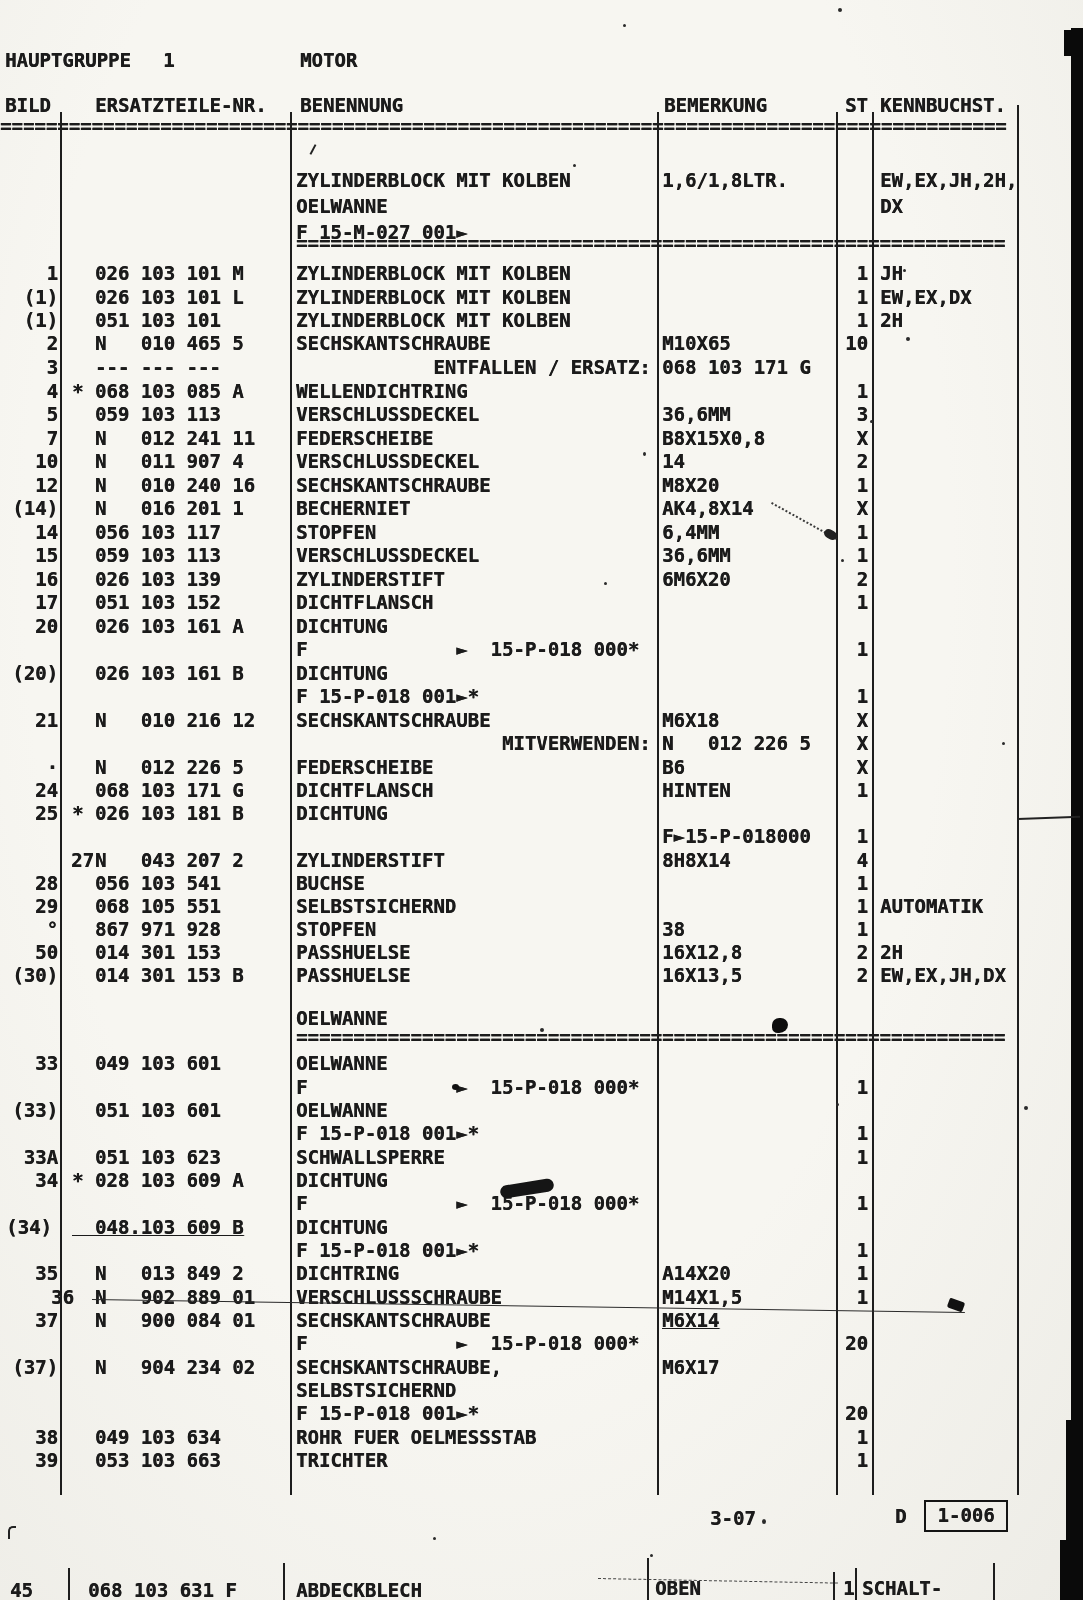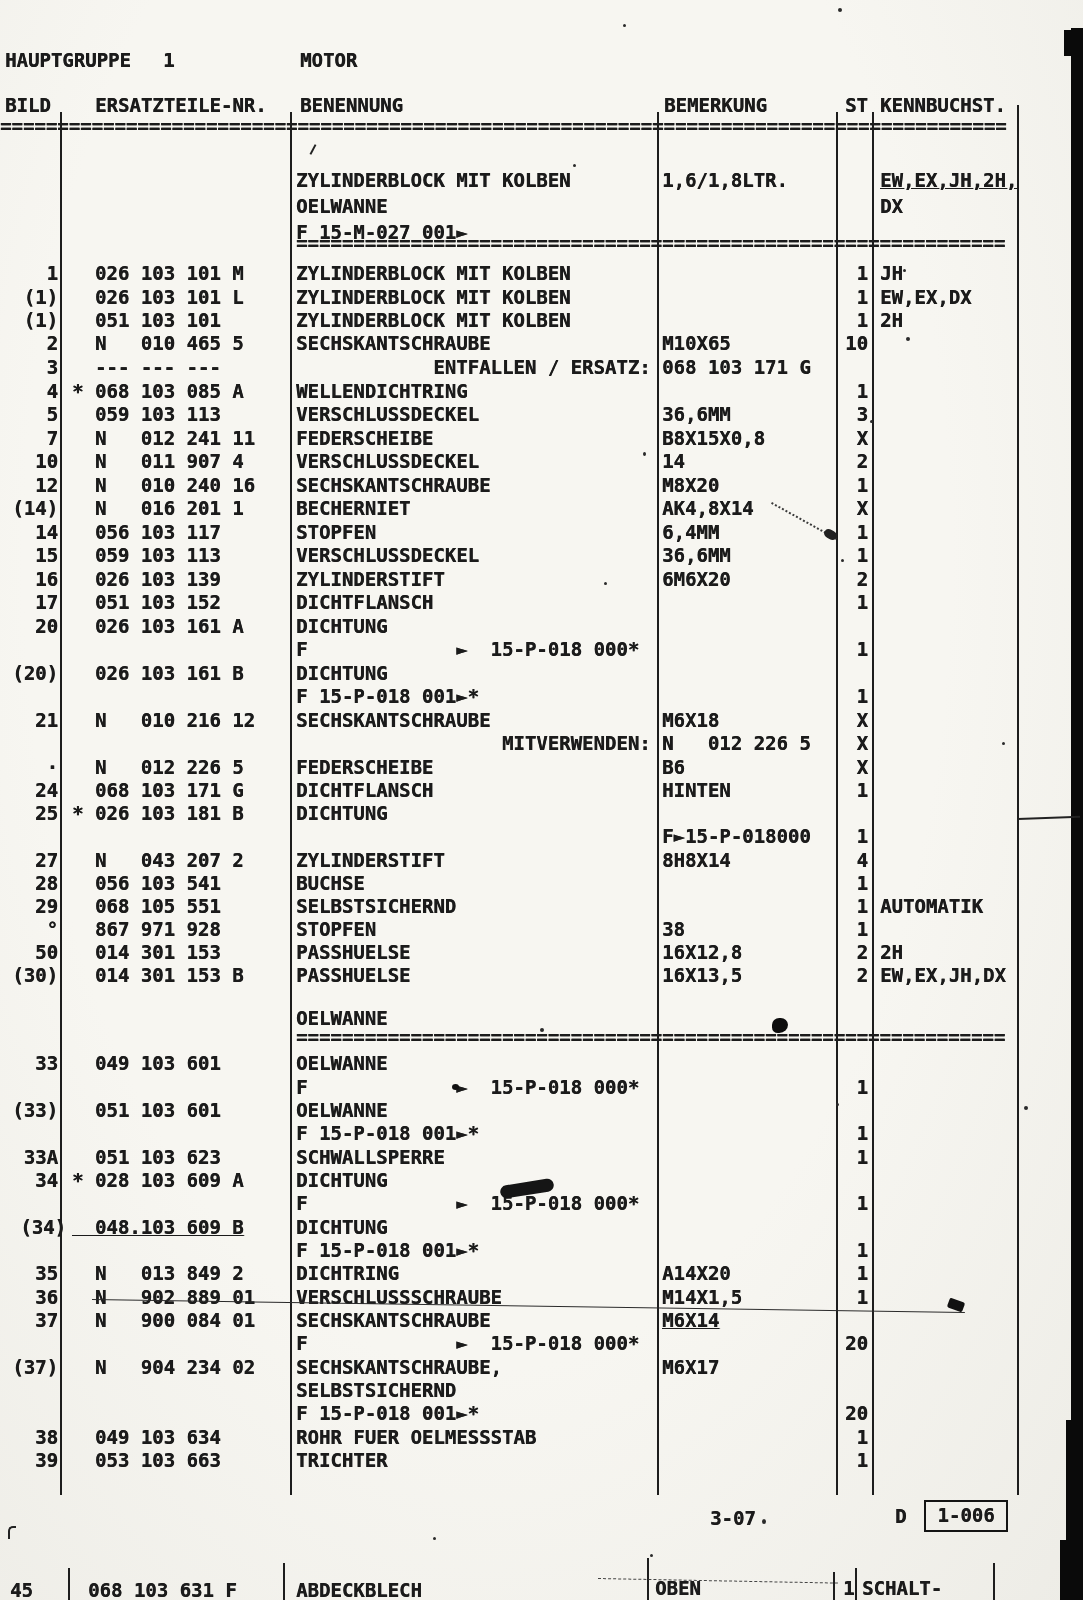--- a/index.html
+++ b/index.html
@@ -44,21 +44,21 @@
   <div class="vline" style="left:290px;top:112px;height:1383px;"></div>
   <div class="vline" style="left:657px;top:112px;height:1383px;"></div>
   <div class="vline" style="left:836px;top:112px;height:1383px;"></div>
   <div class="vline" style="left:872px;top:112px;height:1383px;"></div>
   <div class="vline" style="left:1017px;top:105px;height:1390px;"></div>
 
   <div id="rows">
       <div>
         <span class="cell" style="left: 296px; top: 170px; width: 360px;">ZYLINDERBLOCK MIT KOLBEN</span>
         <span class="cell" style="left: 662px; top: 170px; width: 172px;">1,6/1,8LTR.</span>
-        <span class="cell" style="left: 880px; top: 170px; width: 137px; text-decoration: underline;">EW,EX,JH,2H,</span>
+        <span class="cell" style="left: 880px; top: 170px; width: 137px;">EW,EX,JH,2H,</span>
       </div>
       <div>
         <span class="cell" style="left: 296px; top: 196px; width: 360px;">OELWANNE</span>
         <span class="cell" style="left: 880px; top: 196px; width: 137px;">DX</span>
       </div>
       <div>
         <span class="cell" style="left: 296px; top: 222px; width: 360px;">F 15-M-027 001►</span>
       </div>
       <div>
         <span class="cell r" style="left: 0px; top: 263px; width: 58px;">1</span>
@@ -209,21 +209,21 @@
       <div>
         <span class="cell r" style="left: 0px; top: 803px; width: 58px;">25</span>
         <span class="cell" style="left: 72px; top: 803px; width: 216px;">* 026 103 181 B</span>
         <span class="cell" style="left: 296px; top: 803px; width: 360px;">DICHTUNG</span>
       </div>
       <div>
         <span class="cell" style="left: 662px; top: 826px; width: 172px;">F►15-P-018000</span>
         <span class="cell r" style="left: 834px; top: 826px; width: 34px;">1</span>
       </div>
       <div>
-        <span class="cell r" style="left: 0px; top: 850px; width: 58px;">27</span>
+        <span class="cell r" style="left: 0px; top: 850px; width: 58px; padding-left: 36px;">27</span>
         <span class="cell" style="left: 72px; top: 850px; width: 216px;">  N   043 207 2</span>
         <span class="cell" style="left: 296px; top: 850px; width: 360px;">ZYLINDERSTIFT</span>
         <span class="cell" style="left: 662px; top: 850px; width: 172px;">8H8X14</span>
         <span class="cell r" style="left: 834px; top: 850px; width: 34px;">4</span>
       </div>
       <div>
         <span class="cell r" style="left: 0px; top: 873px; width: 58px;">28</span>
         <span class="cell" style="left: 72px; top: 873px; width: 216px;">  056 103 541</span>
         <span class="cell" style="left: 296px; top: 873px; width: 360px;">BUCHSE</span>
         <span class="cell r" style="left: 834px; top: 873px; width: 34px;">1</span>
@@ -288,37 +288,37 @@
       <div>
         <span class="cell r" style="left: 0px; top: 1170px; width: 58px;">34</span>
         <span class="cell" style="left: 72px; top: 1170px; width: 216px;">* 028 103 609 A</span>
         <span class="cell" style="left: 296px; top: 1170px; width: 360px;">DICHTUNG</span>
       </div>
       <div>
         <span class="cell" style="left: 296px; top: 1193px; width: 360px;">F             ►  15-P-018 000*</span>
         <span class="cell r" style="left: 834px; top: 1193px; width: 34px;">1</span>
       </div>
       <div>
-        <span class="cell r" style="left: 8px; top: 1217px; width: 58px;">(34)</span>
+        <span class="cell r" style="left: 0px; top: 1217px; width: 58px; text-align: center;">(34)</span>
         <span class="cell" style="left: 72px; top: 1217px; width: 216px; text-decoration: underline;">  048.103 609 B</span>
         <span class="cell" style="left: 296px; top: 1217px; width: 360px;">DICHTUNG</span>
       </div>
       <div>
         <span class="cell" style="left: 296px; top: 1240px; width: 360px;">F 15-P-018 001►*</span>
         <span class="cell r" style="left: 834px; top: 1240px; width: 34px;">1</span>
       </div>
       <div>
         <span class="cell r" style="left: 0px; top: 1263px; width: 58px;">35</span>
         <span class="cell" style="left: 72px; top: 1263px; width: 216px;">  N   013 849 2</span>
         <span class="cell" style="left: 296px; top: 1263px; width: 360px;">DICHTRING</span>
         <span class="cell" style="left: 662px; top: 1263px; width: 172px;">A14X20</span>
         <span class="cell r" style="left: 834px; top: 1263px; width: 34px;">1</span>
       </div>
       <div>
-        <span class="cell r" style="left: 0px; top: 1287px; width: 58px;">36</span>
+        <span class="cell r" style="left: 0px; top: 1287px; width: 58px; padding-left: 16px;">36</span>
         <span class="cell" style="left: 72px; top: 1287px; width: 216px;">  N   902 889 01</span>
         <span class="cell" style="left: 296px; top: 1287px; width: 360px;">VERSCHLUSSSCHRAUBE</span>
         <span class="cell" style="left: 662px; top: 1287px; width: 172px;">M14X1,5</span>
         <span class="cell r" style="left: 834px; top: 1287px; width: 34px;">1</span>
       </div>
       <div>
         <span class="cell r" style="left: 0px; top: 1310px; width: 58px;">37</span>
         <span class="cell" style="left: 72px; top: 1310px; width: 216px;">  N   900 084 01</span>
         <span class="cell" style="left: 296px; top: 1310px; width: 360px;">SECHSKANTSCHRAUBE</span>
         <span class="cell" style="left: 662px; top: 1310px; width: 172px; text-decoration: underline;">M6X14</span>

